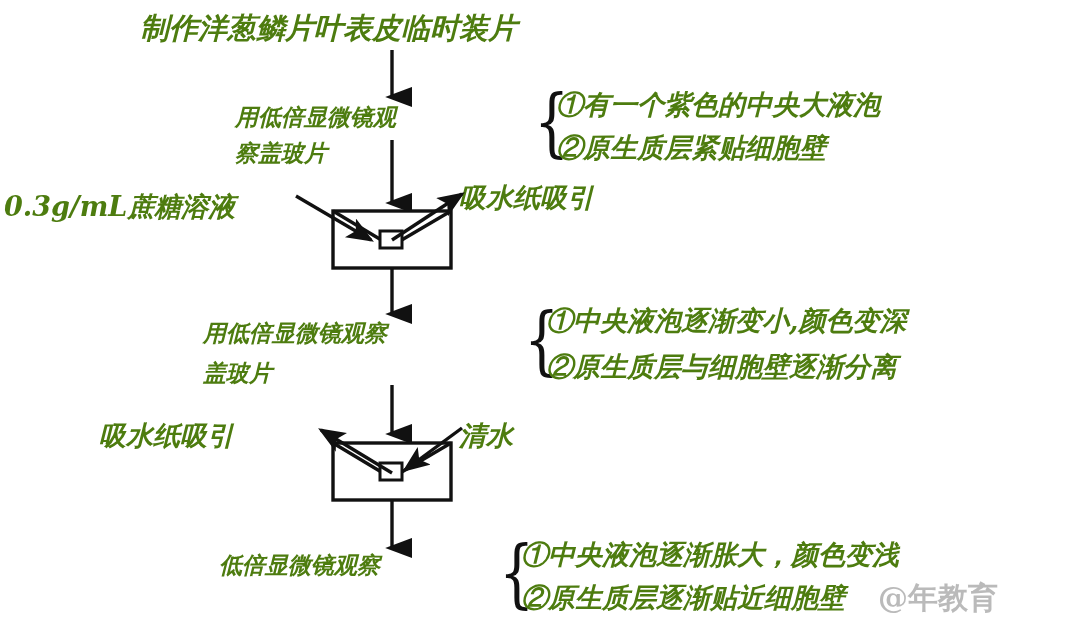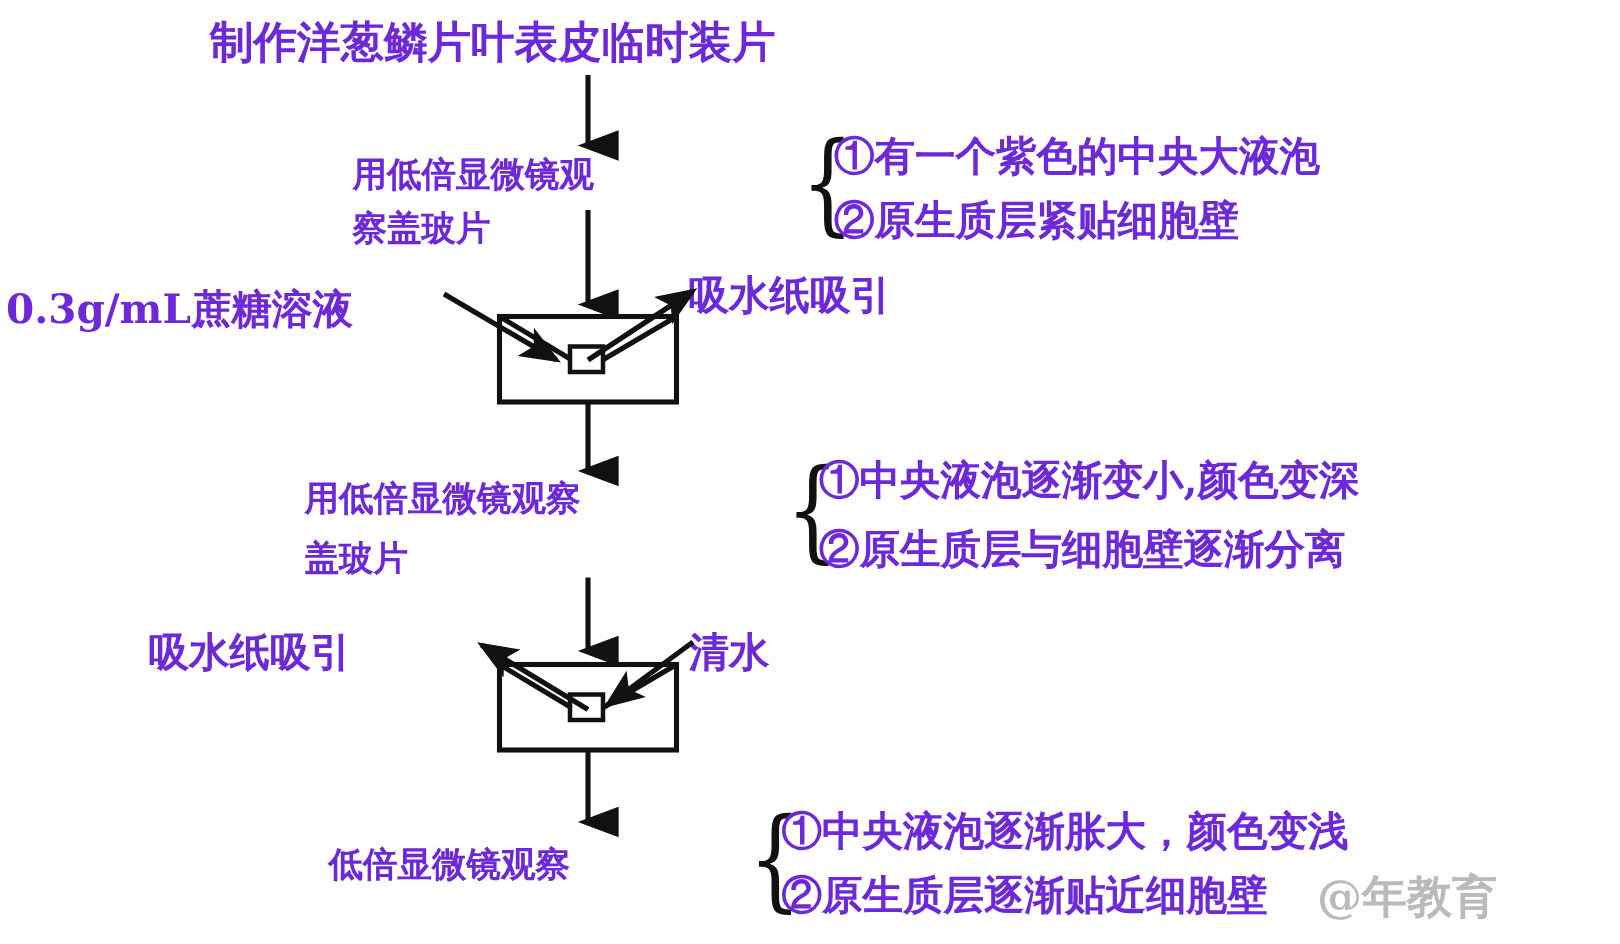--- a/index.html
+++ b/index.html
@@ -14,21 +14,22 @@
     background: #ffffff;
     overflow: hidden;
     font-family: "DejaVu Serif", "Liberation Serif", serif;
     color: #111111;
   }
   .txt {
     position: absolute;
     white-space: pre;
     line-height: 1.12;
     font-weight: 600;
-    color: #6d28d9;
+    color: #4d7c0f;
+    font-style: italic;
   }
   .cn {
     font-family: "DejaVu Serif", "Liberation Serif", serif;
     letter-spacing: 0px;
   }
   .title {
     font-size: 29px;
     font-weight: 700;
   }
   .step {
@@ -94,21 +95,21 @@
 
   <div class="brace" style="left:524px; top:303px;">{</div>
 
   <div class="txt cn obs" style="left:546px; top:306px;">①中央液泡逐渐变小,颜色变深</div>
   <div class="txt cn obs" style="left:546px; top:352px;">②原生质层与细胞壁逐渐分离</div>
 
   <div class="txt cn label" style="left:99px; top:421px;">吸水纸吸引</div>
 
   <div class="txt cn label" style="left:459px; top:421px;">清水</div>
 
-  <div class="txt cn step" style="left:219px; top:552px;margin-top:12px;">低倍显微镜观察</div>
+  <div class="txt cn step" style="left:219px; top:552px;">低倍显微镜观察</div>
 
   <div class="brace" style="left:499px; top:536px;">{</div>
 
   <div class="txt cn obs" style="left:521px; top:540px;">①中央液泡逐渐胀大，颜色变浅</div>
   <div class="txt cn obs" style="left:521px; top:583px;">②原生质层逐渐贴近细胞壁</div>
 
   <div class="watermark" style="left:878px; top:578px;">@年教育</div>
 
   <svg class="overlay" viewBox="0 0 1080 629">
     <defs>

